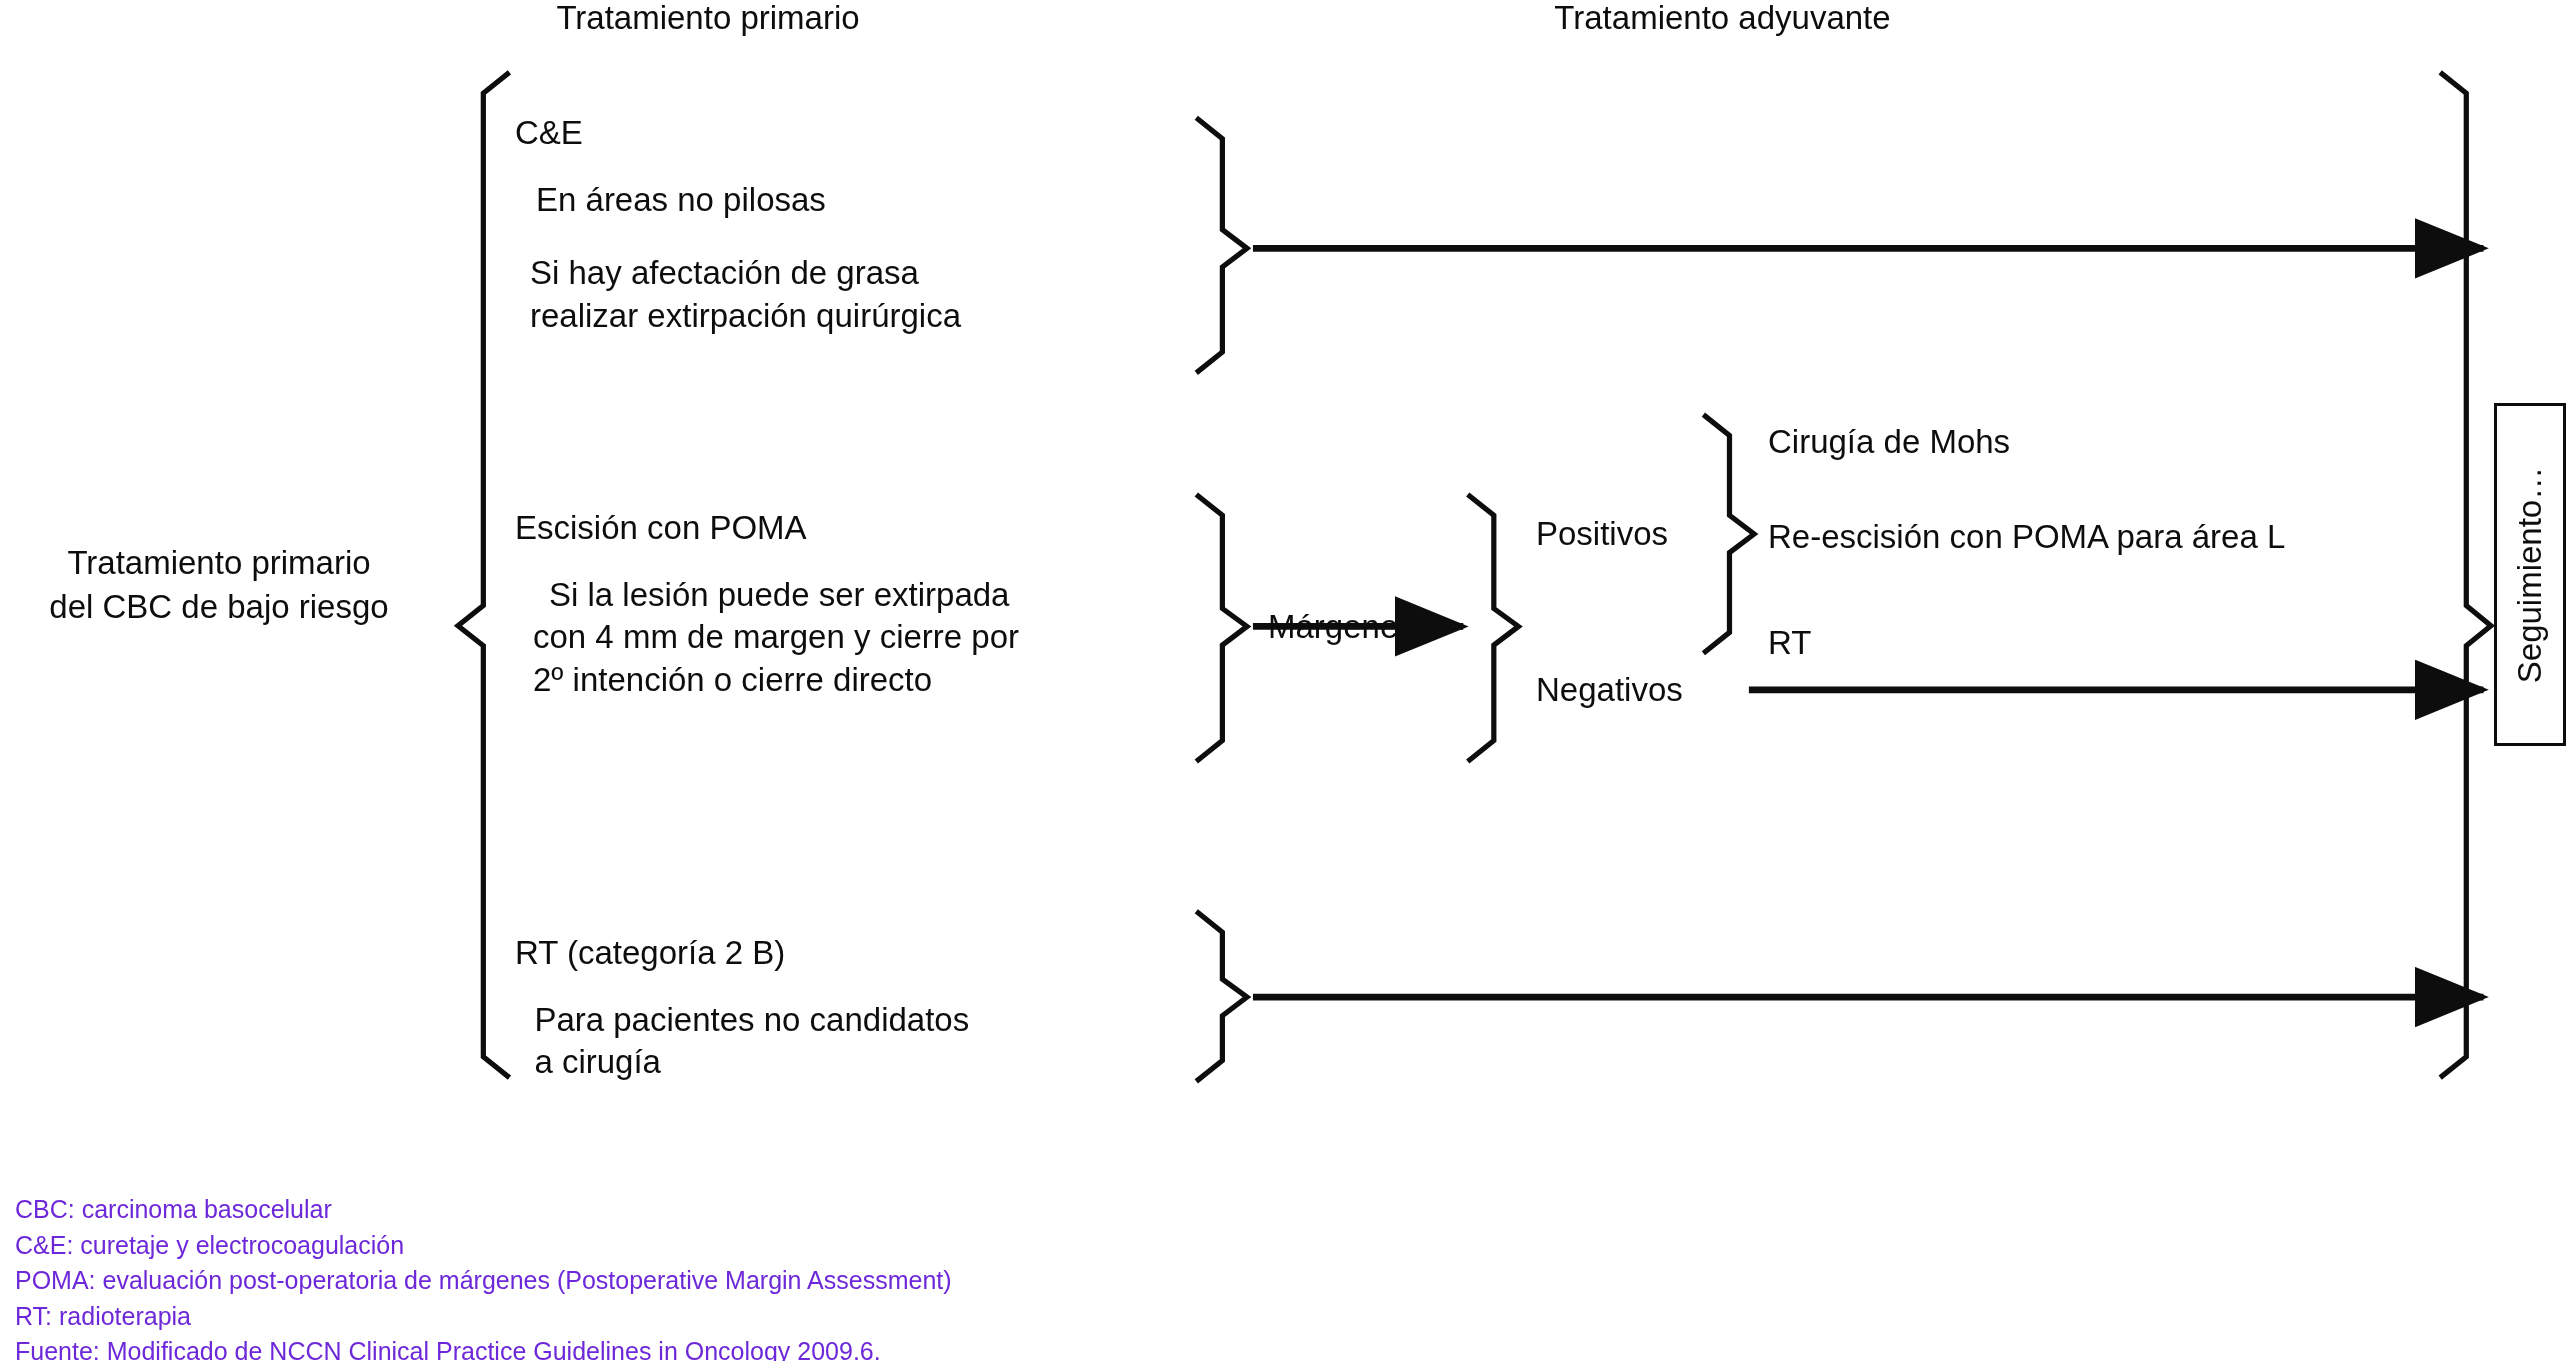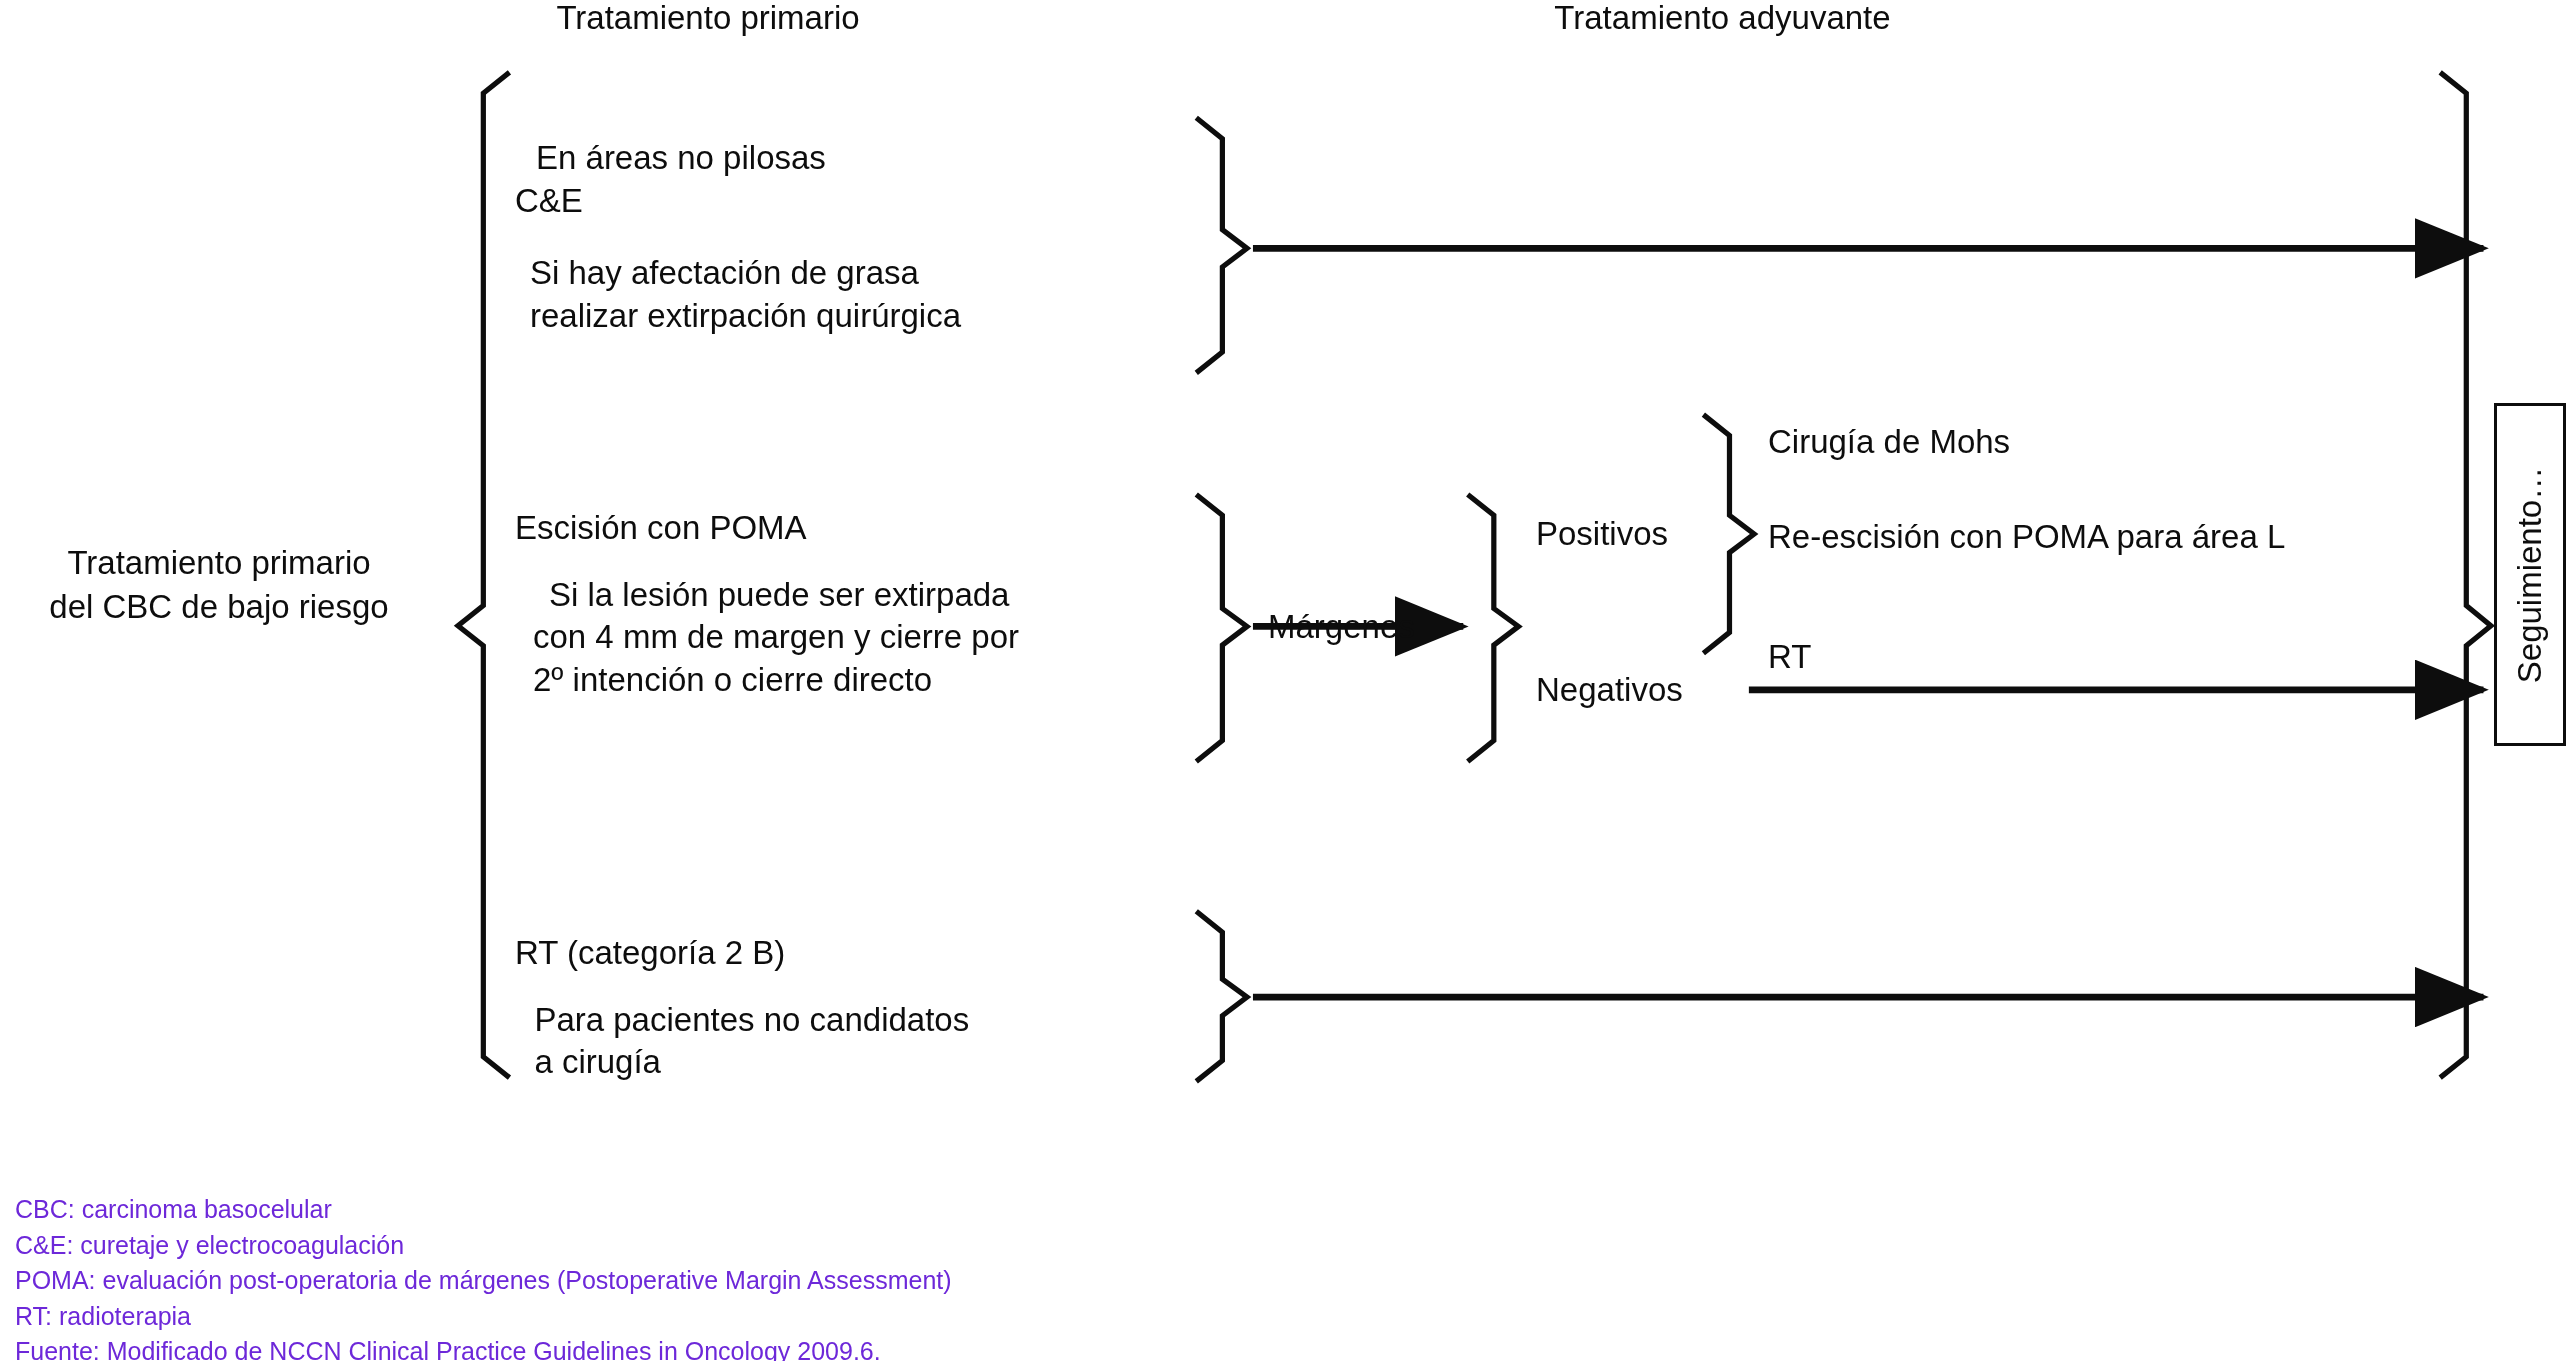--- a/index.html
+++ b/index.html
@@ -115,22 +115,22 @@
   <div class="txt col-header" style="left:477px; top:-3px; width:462px;">Tratamiento primario</div>
 
   <div class="txt col-header" style="left:1484px; top:-3px; width:477px;">Tratamiento adyuvante</div>
 
   <div style="position:absolute; left:-4.5px; top:541px; width:447px;">
     <div class="txt root-label" style="position:static; width:100%;">Tratamiento primario</div>
     <div class="txt root-label" style="position:static; width:100%;">del CBC de bajo riesgo</div>
   </div>
 
   <div style="position:absolute; left:515px; top:112px; width:671px;">
+    <div class="txt node-title" style="position:static;">C&amp;E</div>
     <div class="txt node-detail" style="position:static; margin-left:21px; margin-top:25px;">En áreas no pilosas</div>
-    <div class="txt node-title" style="position:static;">C&amp;E</div>
     <div style="margin-top:31px;">
       <div class="txt node-detail" style="position:static; margin-left:15px;">Si hay afectación de grasa</div>
       <div class="txt node-detail" style="position:static; margin-left:15px;">realizar extirpación quirúrgica</div>
     </div>
   </div>
 
   <div style="position:absolute; left:515px; top:507px; width:671px;">
     <div class="txt node-title" style="position:static;">Escisión con POMA</div>
     <div style="margin-top:25px;">
       <div class="txt node-detail" style="position:static; margin-left:34px;">Si la lesión puede ser extirpada</div>
@@ -150,21 +150,21 @@
   <div class="txt branch-label" style="left:1268px; top:606px;">Márgenes</div>
 
   <div class="txt branch-label" style="left:1536px; top:513px;">Positivos</div>
 
   <div class="txt branch-label" style="left:1536px; top:669px;text-align:center;">Negativos</div>
 
   <div class="txt adj-option" style="left:1768px; top:421px;">Cirugía de Mohs</div>
 
   <div class="txt adj-option" style="left:1768px; top:516px;">Re-escisión con POMA para área L</div>
 
-  <div class="txt adj-option" style="left:1768px; top:636px;">RT</div>
+  <div class="txt adj-option" style="left:1768px; top:622px;">RT</div>
 
   <div id="seguimiento-box" style="left:2494px; top:403px; width:72px; height:343px;">
     <span id="seguimiento-label">Seguimiento…</span>
   </div>
 
   <div class="footnotes" style="left:15px; top:1192px; width:1492px;">CBC: carcinoma basocelular
 C&amp;E: curetaje y electrocoagulación
 POMA: evaluación post-operatoria de márgenes (Postoperative Margin Assessment)
 RT: radioterapia
 Fuente: Modificado de NCCN Clinical Practice Guidelines in Oncology 2009.6.</div>

